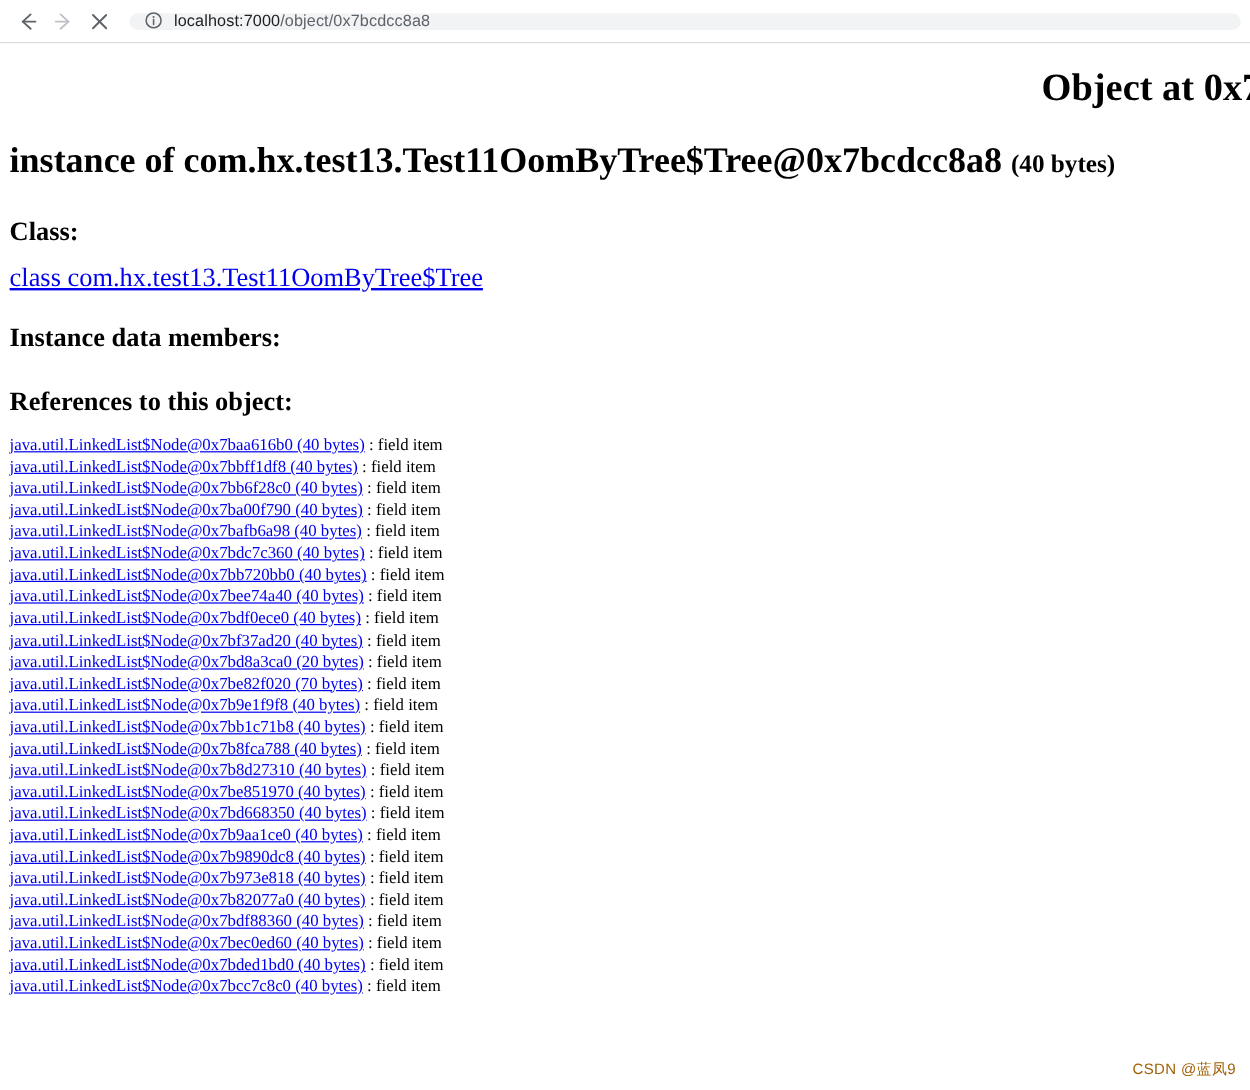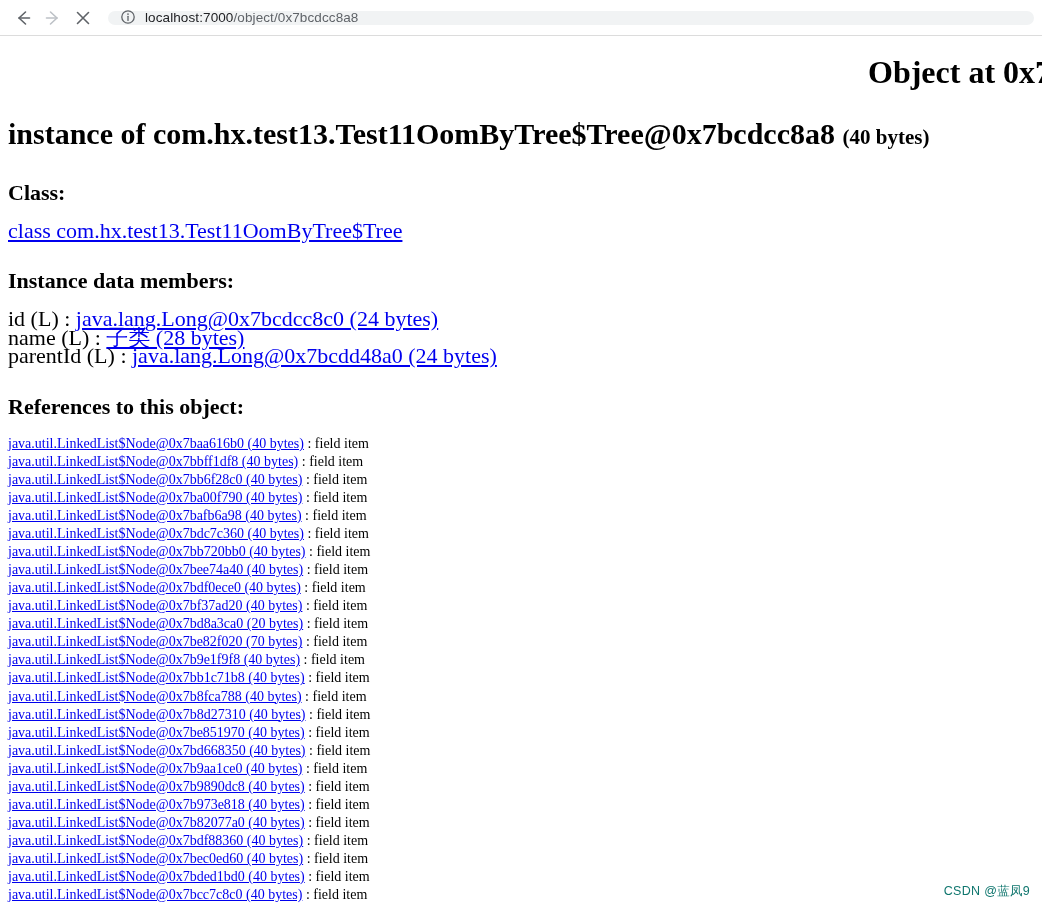--- a/index.html
+++ b/index.html
@@ -114,21 +114,21 @@
     white-space: nowrap;
   }
 
   
   .watermark {
     position: absolute;
     right: 12px;
     bottom: 8px;
     font-family: "Liberation Sans", sans-serif;
     font-size: 12.5px;
-    color: #0f766e;
+    color: #a16207;
     white-space: nowrap;
     letter-spacing: 0.3px;
   }
 </style>
 </head>
 <body>
 
 <div class="browser-bar">
 
   <div class="nav-btn">
@@ -178,34 +178,20 @@
   </h2>
 
   <h2 class="section">Class:</h2>
   <div class="block">
     <div class="row">
       <a href="#">class com.hx.test13.Test11OomByTree$Tree</a>
     </div>
   </div>
 
   <h2 class="section">Instance data members:</h2>
-  <div class="block">
-    <div class="row">
-      <span>id (L) :</span>
-      <a href="#">java.lang.Long@0x7bcdcc8c0 (24 bytes)</a>
-    </div>
-    <div class="row">
-      <span>name (L) :</span>
-      <a href="#">子类 (28 bytes)</a>
-    </div>
-    <div class="row">
-      <span>parentId (L) :</span>
-      <a href="#">java.lang.Long@0x7bcdd48a0 (24 bytes)</a>
-    </div>
-  </div>
 
   <h2 class="section">References to this object:</h2>
   <div class="refs" id="refs-list">
       <div class="row"><a href="#">java.util.LinkedList$Node@0x7baa616b0 (40 bytes)</a><span> : field item</span></div>
       <div class="row"><a href="#">java.util.LinkedList$Node@0x7bbff1df8 (40 bytes)</a><span> : field item</span></div>
       <div class="row"><a href="#">java.util.LinkedList$Node@0x7bb6f28c0 (40 bytes)</a><span> : field item</span></div>
       <div class="row"><a href="#">java.util.LinkedList$Node@0x7ba00f790 (40 bytes)</a><span> : field item</span></div>
       <div class="row"><a href="#">java.util.LinkedList$Node@0x7bafb6a98 (40 bytes)</a><span> : field item</span></div>
       <div class="row"><a href="#">java.util.LinkedList$Node@0x7bdc7c360 (40 bytes)</a><span> : field item</span></div>
       <div class="row"><a href="#">java.util.LinkedList$Node@0x7bb720bb0 (40 bytes)</a><span> : field item</span></div>

